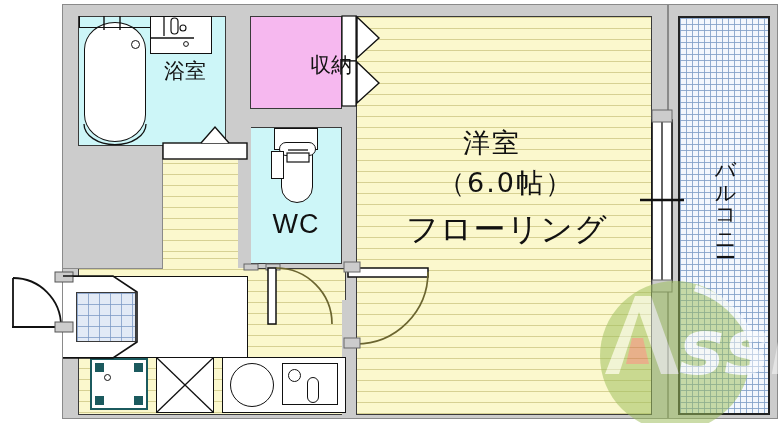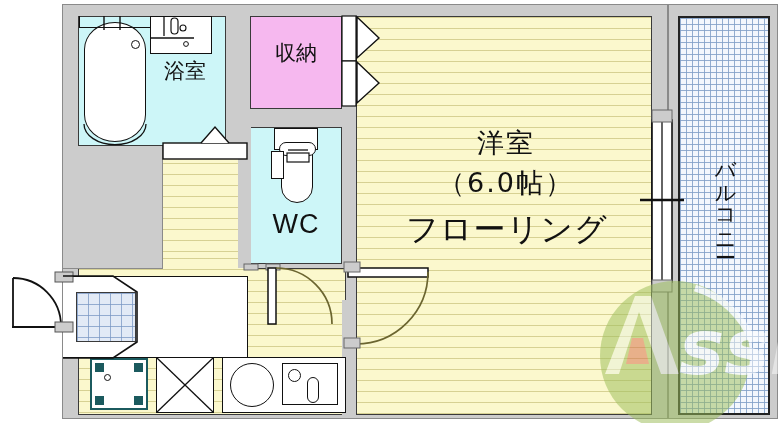--- a/index.html
+++ b/index.html
@@ -227,25 +227,25 @@
       <circle cx="100" cy="78" r="75" fill="#9cbe5a"></circle>
       <path d="M 30 96 L 60 18 L 76 18 L 104 96 L 86 96 L 64 34 L 44 96 Z" fill="#ffffff" opacity="0.78"></path>
       <path d="M 57 60 L 68 60 L 74 86 L 51 86 Z" fill="#e2614c" opacity="0.85"></path>
       <text x="104" y="96" font-family="'DejaVu Sans','Liberation Sans',sans-serif" font-size="76" font-style="italic" font-weight="bold" fill="#ffffff" opacity="0.92">ssist</text>
       <path d="M 120 10 Q 160 22 178 64" stroke="#ffffff" stroke-width="7" fill="none" opacity="0.9"></path>
     </g>
   </svg>
 
   <div class="label label-small" style="left:140px; top:60px; width:90px;">浴室</div>
 
-  <div class="label label-small" style="left:251px; top:42px; width:90px;">収納</div>
+  <div class="label label-small" style="left:251px; top:54px; width:90px;padding-left:35px;">収納</div>
 
   <div class="label label-wc" style="left:251px; top:209px; width:90px;">WC</div>
 
-  <div class="label label-room" style="left:406px; top:128px; width:200px;">洋室</div>
+  <div class="label label-room" style="left:392px; top:128px; width:200px;">洋室</div>
   <div class="label label-room" style="left:406px; top:168px; width:200px;">（6.0帖）</div>
   <div class="label label-mid" style="left:406px; top:212px; width:200px;">フローリング</div>
 
 
 
   <div class="label label-vertical" style="left:713px; top:146px;">バルコニー</div>
 
 </div>
 
 </body></html>

